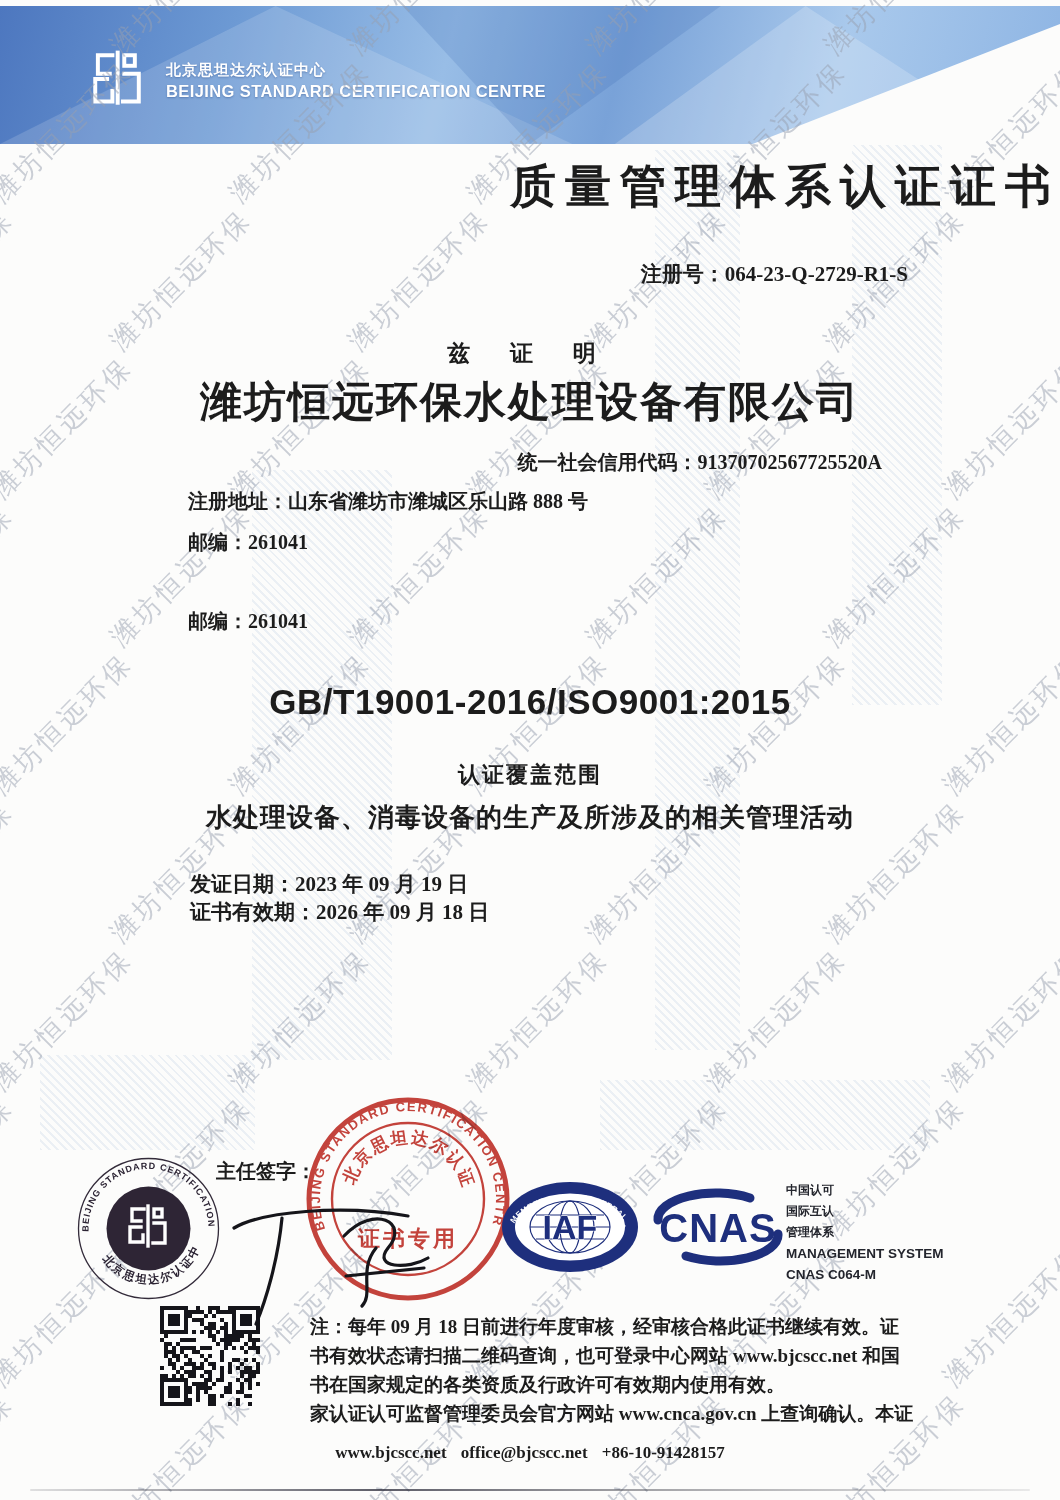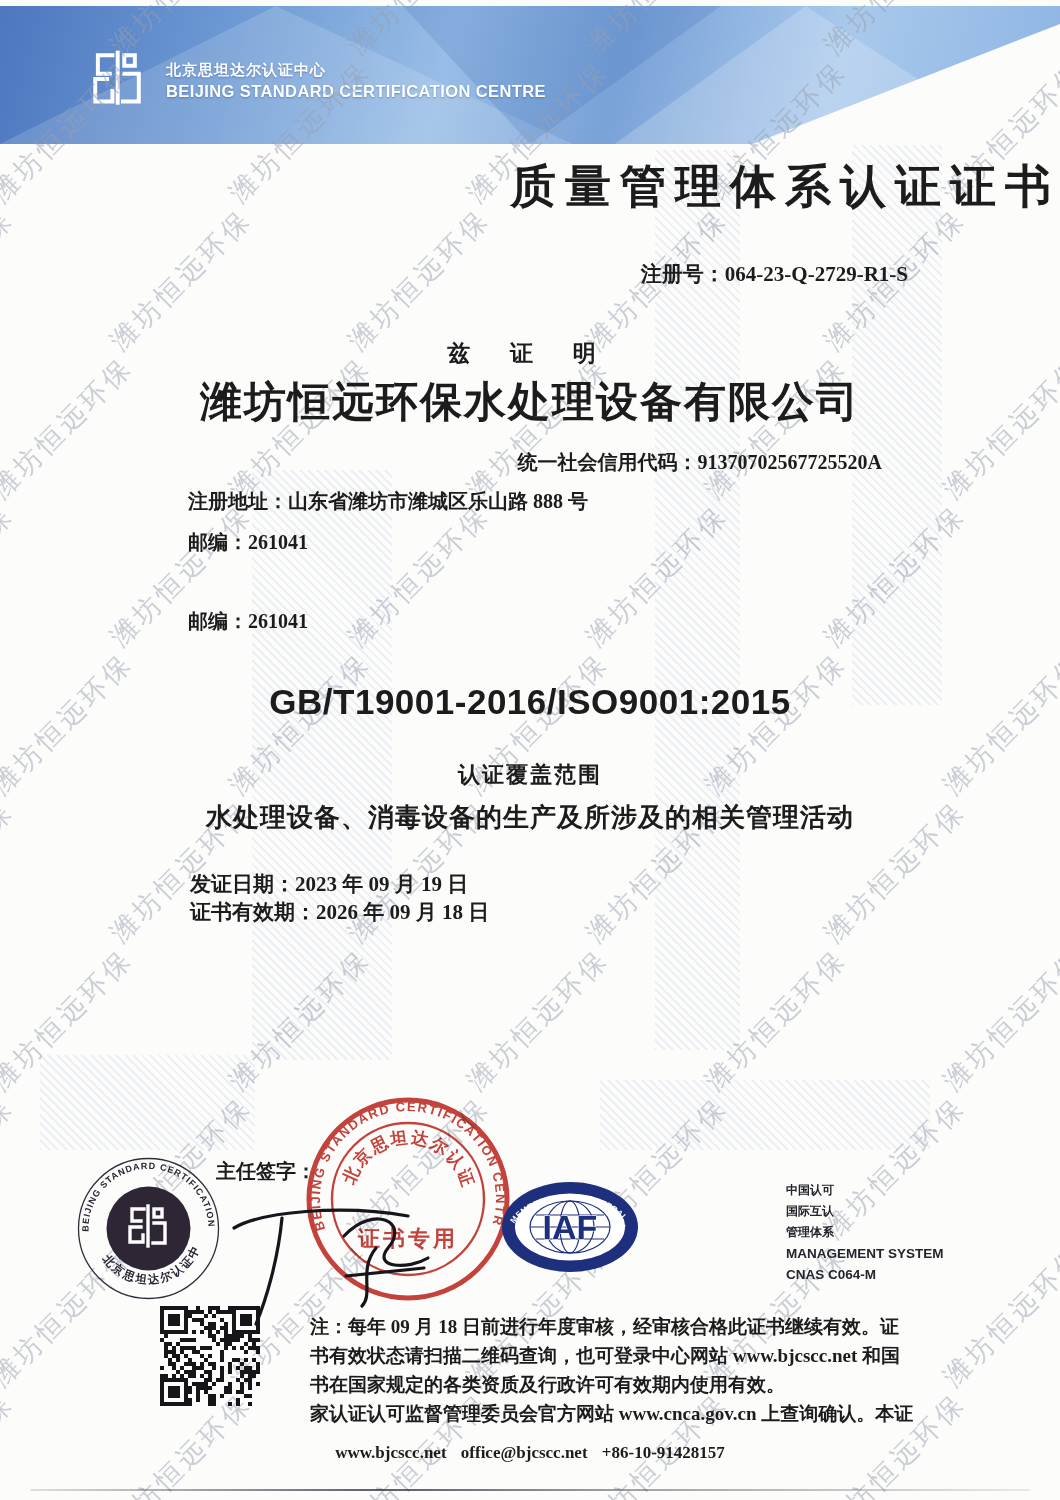--- a/index.html
+++ b/index.html
@@ -265,20 +265,27 @@
         <ellipse cx="70" cy="46" rx="24" ry="26"></ellipse>
         <ellipse cx="70" cy="46" rx="10" ry="26"></ellipse>
         <line x1="30" y1="46" x2="110" y2="46"></line>
         <line x1="36" y1="34" x2="104" y2="34"></line>
         <line x1="36" y1="58" x2="104" y2="58"></line>
       </g>
       <text x="70" y="58" text-anchor="middle" fill="#1e2f7d" stroke="#fff" stroke-width=".8" paint-order="stroke" font-family="Liberation Sans,DejaVu Sans,sans-serif" font-size="34" font-weight="bold">IAF</text>
     </svg>
   </div>
 
+  <div class="abs seal" style="left:652px;top:1186px;">
+    <svg width="132" height="82" viewBox="0 0 132 82">
+      <path d="M6,34 A58,26 0 0 1 98,12" fill="none" stroke="#1e2f7d" stroke-width="9" stroke-linecap="round"></path>
+      <path d="M126,48 A58,26 0 0 1 34,70" fill="none" stroke="#1e2f7d" stroke-width="9" stroke-linecap="round"></path>
+      <text x="66" y="56" text-anchor="middle" fill="#1e2f7d" font-family="Liberation Sans,DejaVu Sans,sans-serif" font-size="40" font-weight="bold" letter-spacing="1">CNAS</text>
+    </svg>
+  </div>
 
   <div class="abs cnas-block">
     <div class="cn">中国认可</div>
     <div class="cn">国际互认</div>
     <div class="cn">管理体系</div>
     <div class="en">MANAGEMENT SYSTEM</div>
     <div class="en">CNAS C064-M</div>
   </div>
 
   <div class="abs seal" style="left:160px;top:1306px;">

